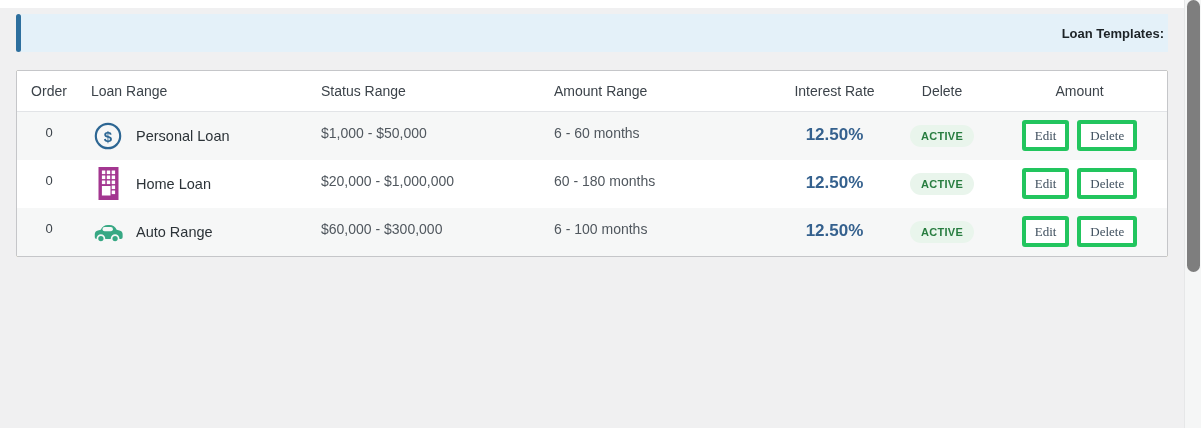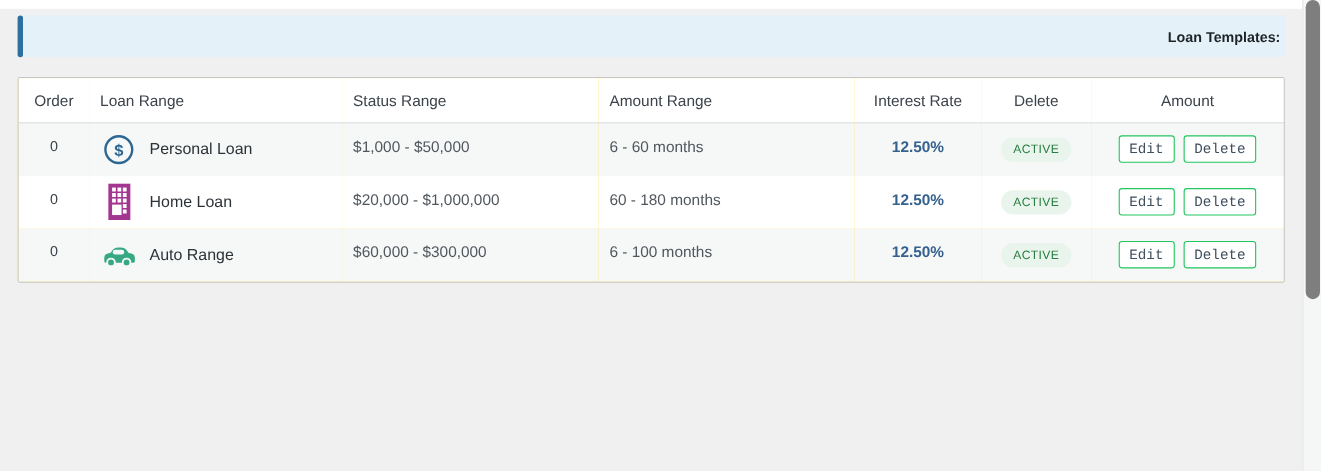--- a/index.html
+++ b/index.html
@@ -53,32 +53,32 @@
   tbody tr:nth-child(even) { background: #ffffff; }
   tbody td {
     font-size: 14px; color: #50575e; vertical-align: top;
     padding: 13px 0 0 10px;
   }
   td.cell-order { text-align: center; padding-left: 0; color: #3c434a; font-size: 13px; }
   td.cell-type { padding: 0 0 0 10px; vertical-align: middle; }
   .type-wrap { display: flex; align-items: center; height: 48px; }
   .type-icon { width: 34px; height: 36px; display: inline-flex; align-items: center; justify-content: center; margin-right: 11px; }
   .loan-name { font-size: 14.5px; color: #2c3338; }
-  td.cell-interest { text-align: center; padding-left: 0; font-weight: 700; color: #35618e; font-size: 14px; }
+  td.cell-interest { text-align: center; padding-left: 0; font-weight: 700; color: #35618e; font-size: 17px; }
   td.cell-status { text-align: center; padding: 0; vertical-align: middle; }
   td.cell-actions { text-align: center; padding: 0; vertical-align: middle; }
   .badge {
     display: inline-block; background: #e9f5ec; color: #287d40;
-    font-size: 11px; font-weight: 400; letter-spacing: 0.3px;
+    font-size: 11px; font-weight: 700; letter-spacing: 0.3px;
     padding: 5px 11px; border-radius: 11px;
   }
   .btn {
-    display: inline-block; background: #ffffff; border: 1px solid #22c55e;
+    display: inline-block; background: #ffffff; border: 4px solid #22c55e;
     border-radius: 3px; color: #3f4f5e; font-size: 13px;
-    font-family: Liberation Mono, monospace;
+    font-family: Liberation Serif, serif;
     padding: 4px 9px; margin: 0 2px; cursor: pointer; line-height: 1.2;
   }
   
   .scrollbar-track {
     position: absolute; top: 0; right: 0; width: 17px; height: 428px;
     background: #f5f6f6; border-left: 1px solid #e6e7e8;
   }
   .scrollbar-thumb {
     position: absolute; top: 0; left: 2px; width: 13px; height: 272px;
     background: #7e7e7e; border-radius: 7px;

